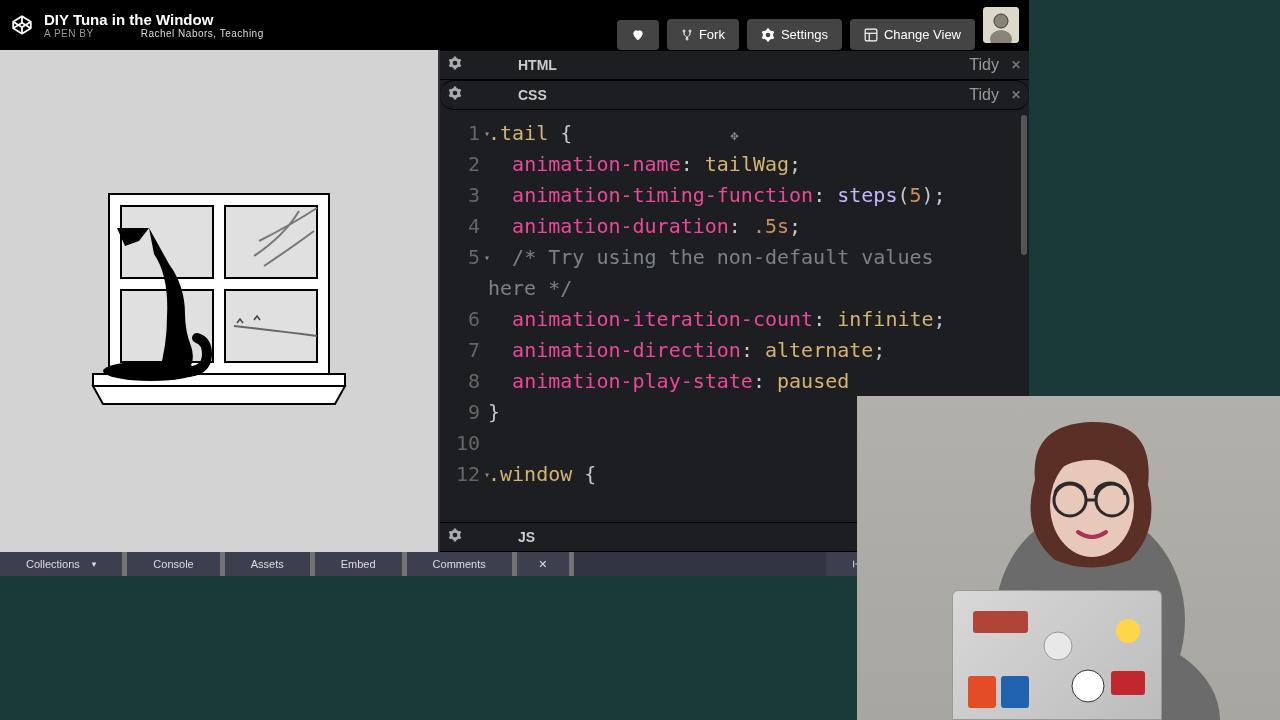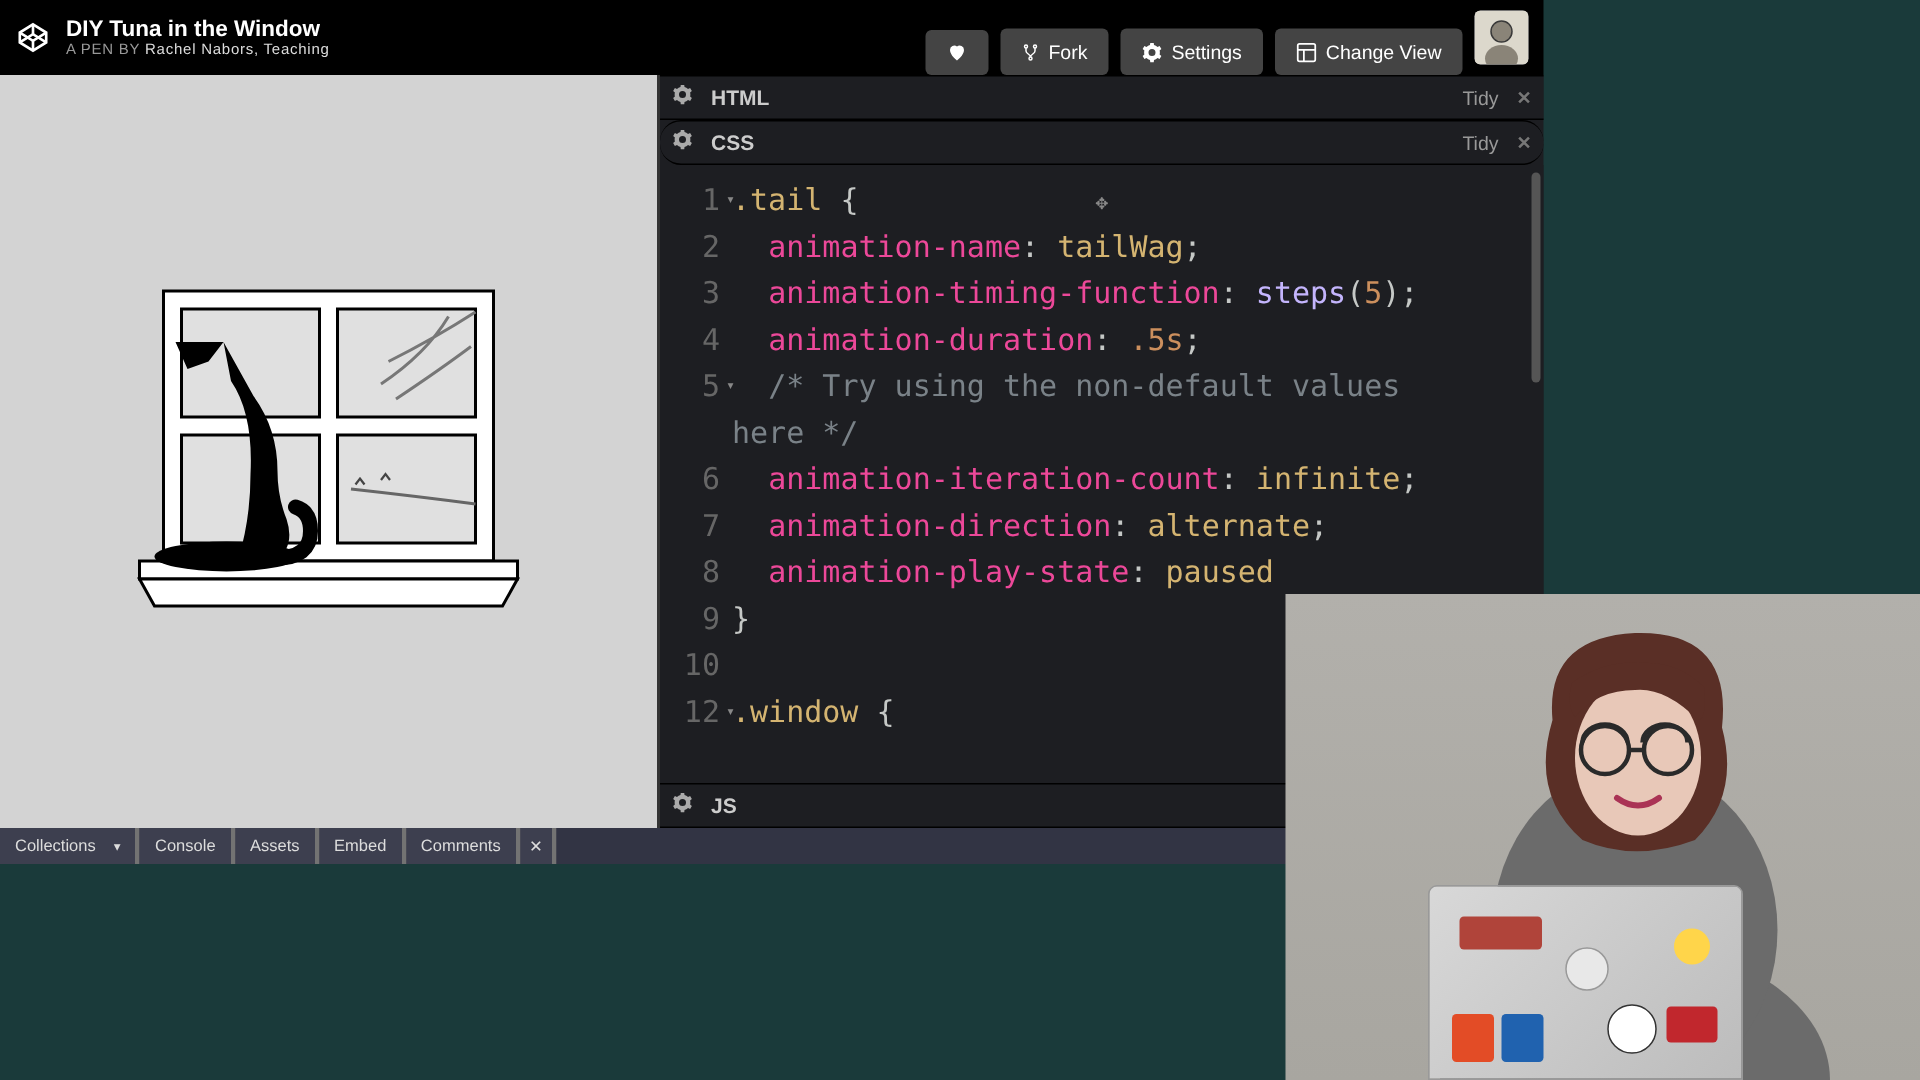--- a/index.html
+++ b/index.html
@@ -23,21 +23,21 @@
   width: 24px;
   height: 24px;
   margin-right: 10px;
   display: flex;
   align-items: center;
   justify-content: center;
 }
 .title-block { flex: 1; color: #fff; }
 .title-block h1 { font-size: 15px; font-weight: 600; }
 .title-block .byline { font-size: 10px; color: #999; text-transform: uppercase; letter-spacing: 0.5px; }
-.title-block .byline .author { color: #ddd; text-transform: none; }
+.title-block .byline .author { color: #ddd; text-transform: none; margin-left: 44px; }
 .header-buttons { display: flex; gap: 8px; align-items: center; }
 .hbtn {
   background: #444;
   color: #fff;
   border: none;
   border-radius: 4px;
   padding: 8px 14px;
   font-size: 13px;
   display: flex;
   align-items: center;
@@ -80,31 +80,32 @@
   background: #1d1e22;
   border-bottom: 1px solid #000;
   border-top: 1px solid #000;
   display: flex;
   align-items: center;
   padding: 0 8px;
   color: #ccc;
   font-size: 14px;
   font-weight: 700;
   position: relative;
+  gap: 44px;
 }
 .panel-header .gear {
   width: 18px;
   height: 18px;
   margin-right: 8px;
   cursor: pointer;
 }
 .panel-header .tidy {
   position: absolute;
   right: 30px;
-  font-size: 13px;
+  font-size: 16px;
   color: #999;
   font-weight: normal;
   cursor: pointer;
 }
 .panel-header .close {
   position: absolute;
   right: 8px;
   color: #777;
   font-size: 12px;
   cursor: pointer;
@@ -162,25 +163,25 @@
 .footer {
   height: 24px;
   width: 1029px;
   background: #323444;
   display: flex;
   align-items: stretch;
   font-size: 11px;
   color: #ddd;
 }
 .footer .fbtn {
-  padding: 0 10px;
+  padding: 0 26px;
   display: flex;
   align-items: center;
   background: #3d3f4f;
-  border-right: 3px solid #737373;
+  border-right: 5px solid #737373;
   cursor: pointer;
   gap: 4px;
 }
 .footer .spacer { flex: 1; background: #323444; }
 .footer .dropdown::after { content: "▾"; margin-left: 8px; font-size: 9px; }
 .footer .closebtn { width: 24px; justify-content: center; }
 .camera-overlay {
   position: absolute;
   right: 0;
   top: 396px;

